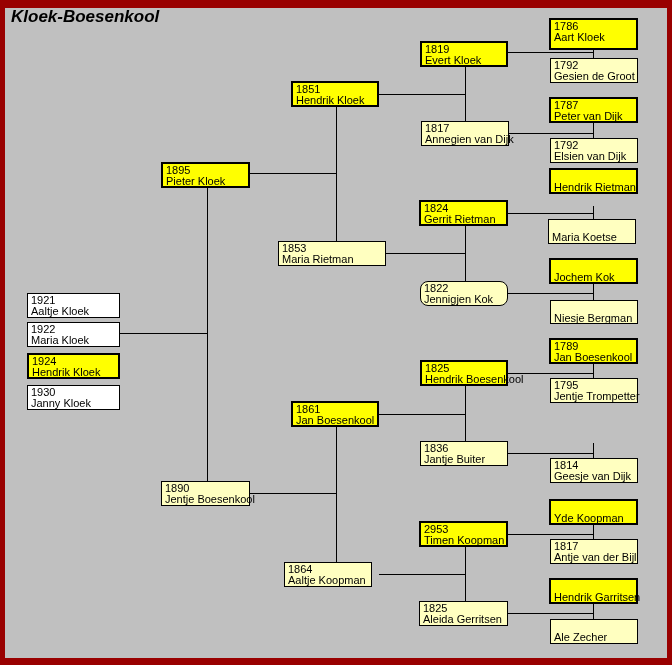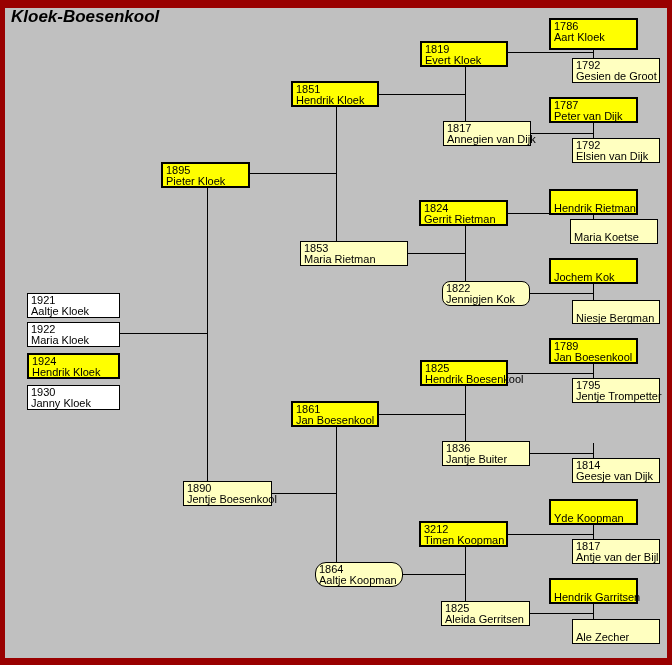--- a/index.html
+++ b/index.html
@@ -39,21 +39,21 @@
     font-size: 11px;
     line-height: 11px;
     color: #000;
     white-space: nowrap;
     overflow: visible;
     z-index: 10;
   }
   .box .year  { height: 11px; }
   .box .pname { height: 11px; }
   .male   { background: var(--male, #ffff00);   border-width: 2px; }
-  .female { background: var(--female, #ffffc0); margin-left: 22px; }
+  .female { background: var(--female, #ffffc0); }
   .plain  { background: var(--plain, #ffffff); }
   .line {
     position: absolute;
     background: var(--line, #000000);
     z-index: 1;
   }
 </style>
 </head>
 <body>
 
@@ -119,21 +119,21 @@
       <div class="pname">Hendrik Kloek</div>
     </div>
     <div class="box female" style="left: 278px; top: 241px; width: 108px; height: 25px;">
       <div class="year">1853</div>
       <div class="pname">Maria Rietman</div>
     </div>
     <div class="box male" style="left: 291px; top: 401px; width: 88px; height: 26px;">
       <div class="year">1861</div>
       <div class="pname">Jan Boesenkool</div>
     </div>
-    <div class="box female" style="left: 293px; top: 562px; width: 88px; height: 25px; border-radius: 11px;">
+    <div class="box female" style="left: 284px; top: 562px; width: 88px; height: 25px;">
       <div class="year">1864</div>
       <div class="pname">Aaltje Koopman</div>
     </div>
     <div class="box male" style="left: 420px; top: 41px; width: 88px; height: 26px;">
       <div class="year">1819</div>
       <div class="pname">Evert Kloek</div>
     </div>
     <div class="box female" style="left: 421px; top: 121px; width: 88px; height: 25px;">
       <div class="year">1817</div>
       <div class="pname">Annegien van Dijk</div>
@@ -148,21 +148,21 @@
     </div>
     <div class="box male" style="left: 420px; top: 360px; width: 88px; height: 26px;">
       <div class="year">1825</div>
       <div class="pname">Hendrik Boesenkool</div>
     </div>
     <div class="box female" style="left: 420px; top: 441px; width: 88px; height: 25px;">
       <div class="year">1836</div>
       <div class="pname">Jantje Buiter</div>
     </div>
     <div class="box male" style="left: 419px; top: 521px; width: 89px; height: 26px;">
-      <div class="year">3212</div>
+      <div class="year">2953</div>
       <div class="pname">Timen Koopman</div>
     </div>
     <div class="box female" style="left: 419px; top: 601px; width: 89px; height: 25px;">
       <div class="year">1825</div>
       <div class="pname">Aleida Gerritsen</div>
     </div>
     <div class="box male" style="left: 549px; top: 18px; width: 89px; height: 32px;">
       <div class="year">1786</div>
       <div class="pname">Aart Kloek</div>
     </div>
@@ -171,21 +171,21 @@
       <div class="pname">Gesien de Groot</div>
     </div>
     <div class="box male" style="left: 549px; top: 97px; width: 89px; height: 26px;">
       <div class="year">1787</div>
       <div class="pname">Peter van Dijk</div>
     </div>
     <div class="box female" style="left: 550px; top: 138px; width: 88px; height: 25px;">
       <div class="year">1792</div>
       <div class="pname">Elsien van Dijk</div>
     </div>
-    <div class="box male" style="left: 549px; top: 189px; width: 89px; height: 26px;">
+    <div class="box male" style="left: 549px; top: 168px; width: 89px; height: 26px;">
       <div class="year"></div>
       <div class="pname">Hendrik Rietman</div>
     </div>
     <div class="box female" style="left: 548px; top: 219px; width: 88px; height: 25px;">
       <div class="year"></div>
       <div class="pname">Maria Koetse</div>
     </div>
     <div class="box male" style="left: 549px; top: 258px; width: 89px; height: 26px;">
       <div class="year"></div>
       <div class="pname">Jochem Kok</div>

